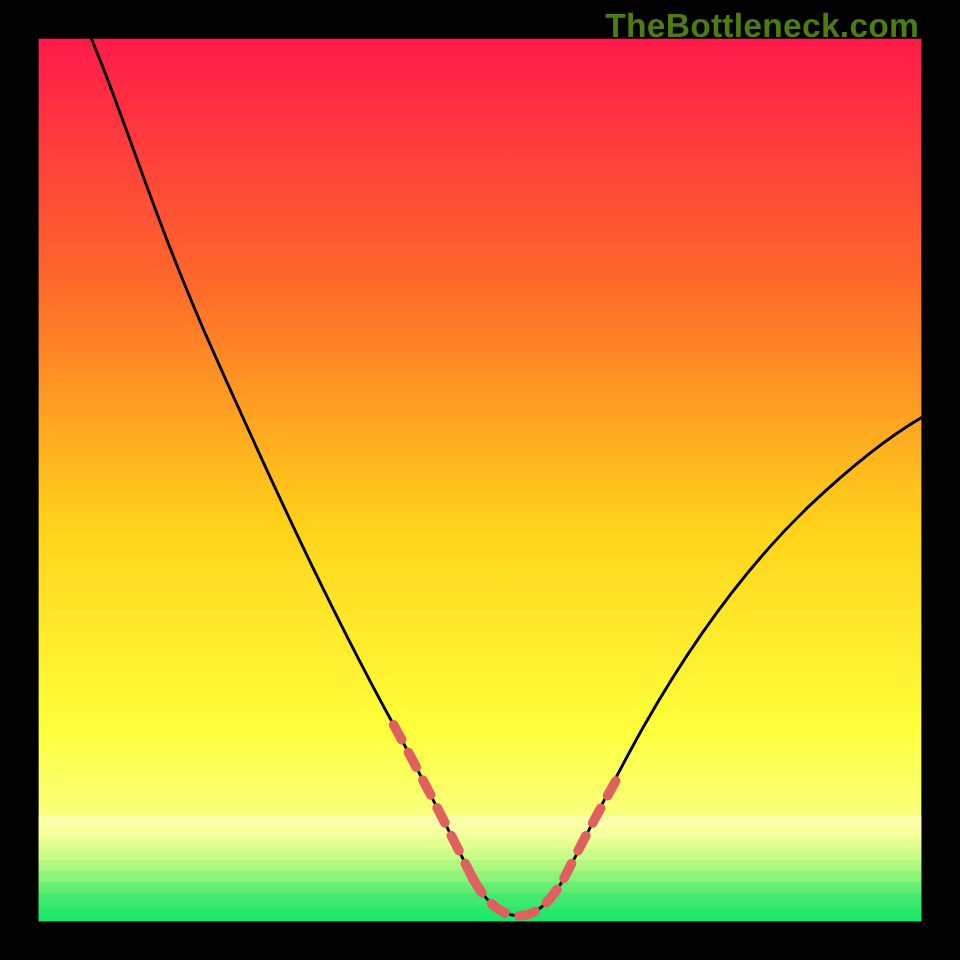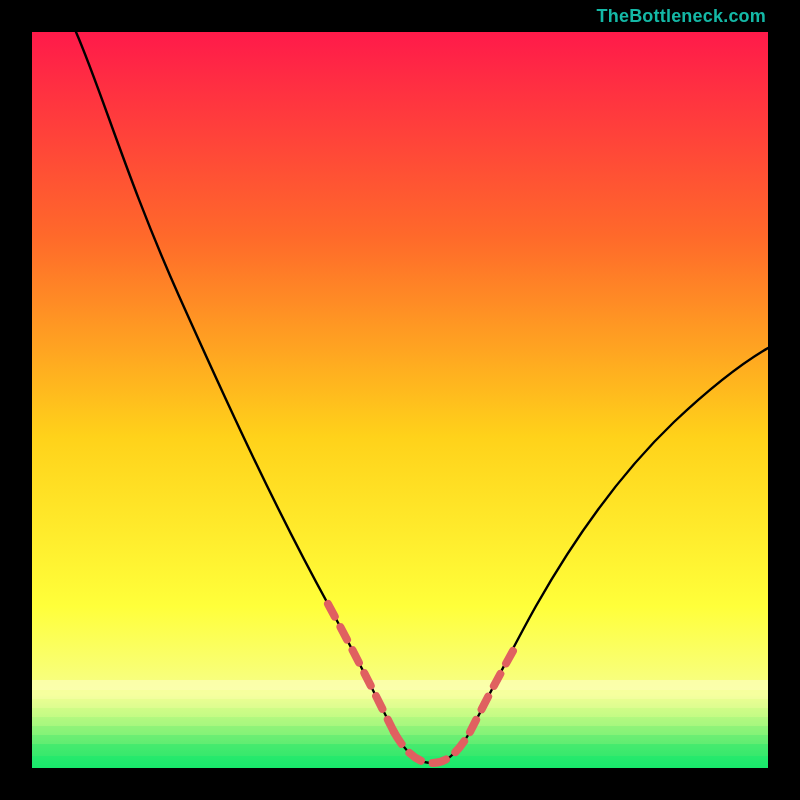--- a/index.html
+++ b/index.html
@@ -23,22 +23,22 @@
     position: absolute;
     left: 0;
     top: 0;
     width: 736px;
     height: 736px;
   }
   .watermark {
     position: absolute;
     top: 6px;
     right: 34px;
-    color: #14b8a6;
-    font-size: 18px;
+    color: #4d7c0f;
+    font-size: 28px;
     font-weight: 600;
     letter-spacing: 0.2px;
     user-select: none;
   }
 </style>
 </head>
 <body>
 
 <div class="watermark">TheBottleneck.com</div>
 

